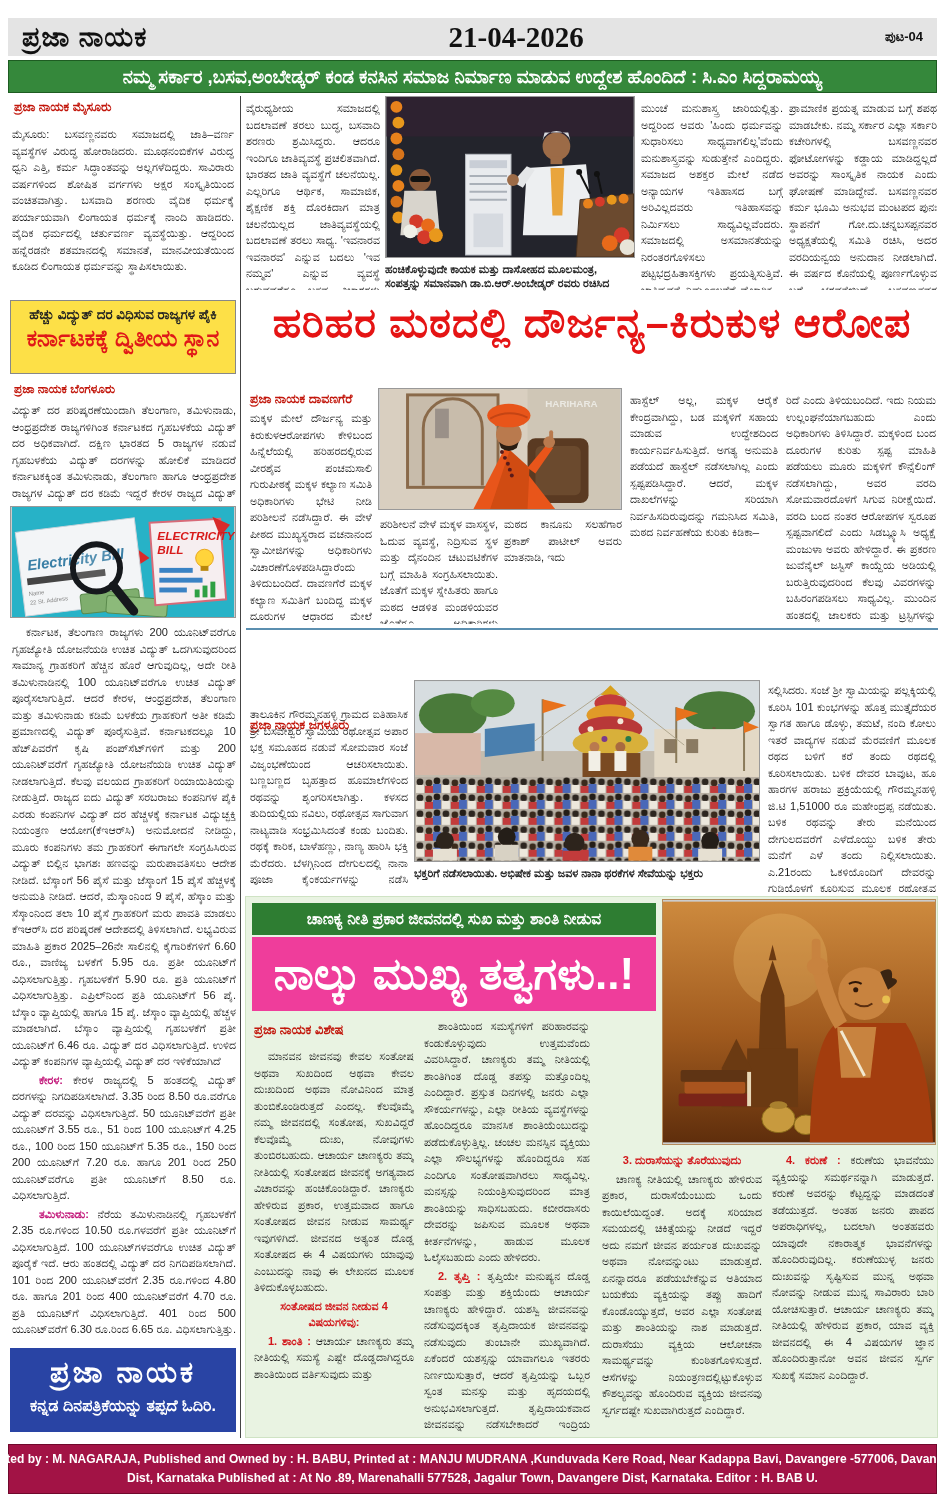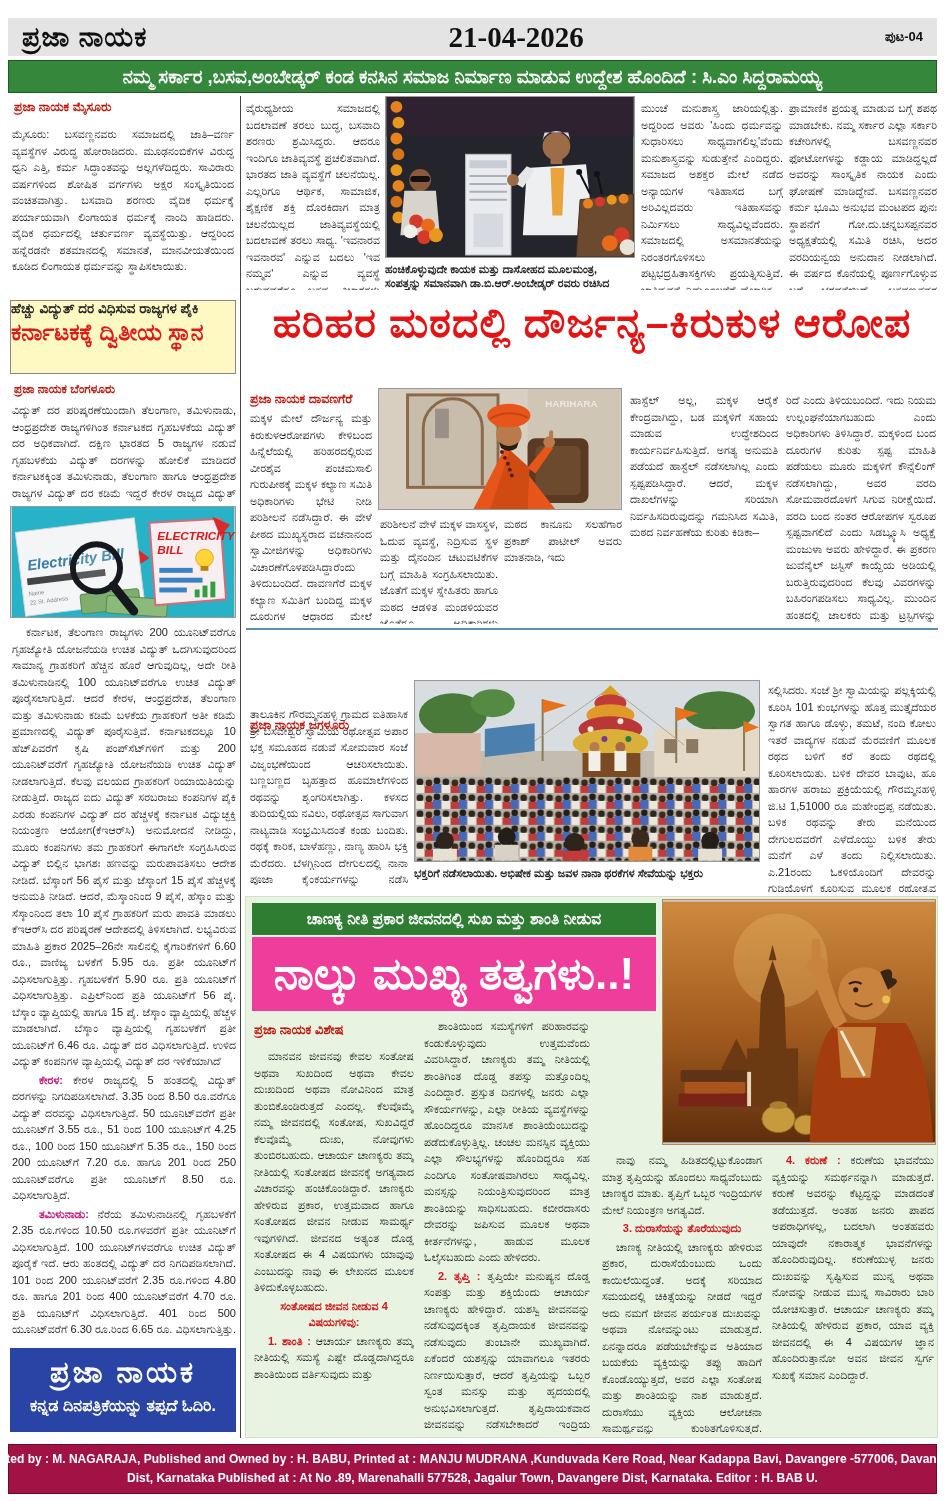--- a/index.html
+++ b/index.html
@@ -13,22 +13,22 @@
   .page-no{font-size:13px;font-weight:bold;color:#111;}
   .top-banner{left:8px;top:60px;width:929px;height:33px;background:#35883b;border:1px solid #1e5c22;
         display:flex;align-items:center;justify-content:center;box-sizing:border-box;}
   .top-banner span{color:#fff;font-weight:bold;font-size:18.5px;white-space:nowrap;}
   .byline{color:#c2160b;font-weight:bold;font-size:12.5px;}
   .body-text{font-size:11px;line-height:1.5;text-align:justify;overflow:hidden;color:#1c1c1c;}
   .body-text p{margin:0 0 2px 0;text-indent:14px;}
   .vrule{width:1px;background:#444;}
   .hrule-blue{height:2px;background:#5b8fb0;}
   .caption{font-size:11px;font-weight:bold;color:#222;line-height:1.3;}
-  .kicker-box{left:10px;top:300px;width:226px;height:74px;background:#fef9c3;border:1px solid #888;
-        box-sizing:border-box;text-align:left;}
+  .kicker-box{left:10px;top:300px;width:226px;height:74px;background:#fde047;border:1px solid #888;
+        box-sizing:border-box;text-align:center;padding-top:6px;}
   .kicker-box .kicker{font-size:13.5px;font-weight:bold;color:#222;}
   .kicker-box .headline{font-size:23px;font-weight:bold;color:#e01818;margin-top:2px;}
   .a2-headline{left:246px;top:300px;width:692px;height:50px;text-align:center;font-size:41px;
         font-weight:bold;color:#e51414;letter-spacing:1px;}
   .a2-subhead{left:246px;top:353px;width:692px;text-align:center;font-size:18px;font-weight:bold;color:#111;}
   .pink-banner{background:#ef3d9b;display:flex;align-items:center;justify-content:center;box-sizing:border-box;}
   .a3-banner{left:246px;top:633px;width:692px;height:40px;border:1px solid #c0147a;}
   .a3-banner span{color:#8e1212;font-weight:bold;font-size:25px;white-space:nowrap;}
   .green-ribbon{background:#2e7d32;display:flex;align-items:center;justify-content:center;}
   .a5-kicker{left:252px;top:903px;width:404px;height:32px;}
@@ -377,21 +377,20 @@
     <p class="pt-head">ಸಂತೋಷದ ಜೀವನ ನೀಡುವ 4 ವಿಷಯಗಳಿವು:</p>
     <p><b class="pt-label">1. ಶಾಂತಿ :</b> <span>ಆಚಾರ್ಯ ಚಾಣಕ್ಯರು ತಮ್ಮ ನೀತಿಯಲ್ಲಿ ಸಮಸ್ಯೆ ಎಷ್ಟೇ ದೊಡ್ಡದಾಗಿದ್ದರೂ ಶಾಂತಿಯಿಂದ ವರ್ತಿಸುವುದು ಮತ್ತು</span></p>
   </div>
 
   <div class="abs body-text" style="left:424px;top:1018px;width:166px;height:414px;">
     <p>ಶಾಂತಿಯಿಂದ ಸಮಸ್ಯೆಗಳಿಗೆ ಪರಿಹಾರವನ್ನು ಕಂಡುಕೊಳ್ಳುವುದು ಉತ್ತಮವೆಂದು ವಿವರಿಸಿದ್ದಾರೆ. ಚಾಣಕ್ಯರು ತಮ್ಮ ನೀತಿಯಲ್ಲಿ ಶಾಂತಿಗಿಂತ ದೊಡ್ಡ ತಪಸ್ಸು ಮತ್ತೊಂದಿಲ್ಲ ಎಂದಿದ್ದಾರೆ. ಪ್ರಸ್ತುತ ದಿನಗಳಲ್ಲಿ ಜನರು ಎಲ್ಲಾ ಸೌಕರ್ಯಗಳನ್ನು, ಎಲ್ಲಾ ರೀತಿಯ ವ್ಯವಸ್ಥೆಗಳನ್ನು ಹೊಂದಿದ್ದರೂ ಮಾನಸಿಕ ಶಾಂತಿಯೆಂಬುದನ್ನು ಪಡೆದುಕೊಳ್ಳುತ್ತಿಲ್ಲ. ಚಂಚಲ ಮನಸ್ಸಿನ ವ್ಯಕ್ತಿಯು ಎಲ್ಲಾ ಸೌಲಭ್ಯಗಳನ್ನು ಹೊಂದಿದ್ದರೂ ಸಹ ಎಂದಿಗೂ ಸಂತೋಷವಾಗಿರಲು ಸಾಧ್ಯವಿಲ್ಲ. ಮನಸ್ಸನ್ನು ನಿಯಂತ್ರಿಸುವುದರಿಂದ ಮಾತ್ರ ಶಾಂತಿಯನ್ನು ಸಾಧಿಸಬಹುದು. ಕಬೀರದಾಸರು ದೇವರನ್ನು ಜಪಿಸುವ ಮೂಲಕ ಅಥವಾ ಕೀರ್ತನೆಗಳನ್ನು, ಹಾಡುವ ಮೂಲಕ ಓಲೈಸಬಹುದು ಎಂದು ಹೇಳಿದರು.</p>
     <p><b class="pt-label">2. ತೃಪ್ತಿ :</b> <span>ತೃಪ್ತಿಯೇ ಮನುಷ್ಯನ ದೊಡ್ಡ ಸಂಪತ್ತು ಮತ್ತು ಶಕ್ತಿಯೆಂದು ಆಚಾರ್ಯ ಚಾಣಕ್ಯರು ಹೇಳಿದ್ದಾರೆ. ಯಶಸ್ವಿ ಜೀವನವನ್ನು ನಡೆಸುವುದಕ್ಕಿಂತ ತೃಪ್ತಿದಾಯಕ ಜೀವನವನ್ನು ನಡೆಸುವುದು ತುಂಬಾನೇ ಮುಖ್ಯವಾಗಿದೆ. ಏಕೆಂದರೆ ಯಶಸ್ಸನ್ನು ಯಾವಾಗಲೂ ಇತರರು ನಿರ್ಣಯಿಸುತ್ತಾರೆ, ಆದರೆ ತೃಪ್ತಿಯನ್ನು ಒಬ್ಬರ ಸ್ವಂತ ಮನಸ್ಸು ಮತ್ತು ಹೃದಯದಲ್ಲಿ ಅನುಭವಿಸಲಾಗುತ್ತದೆ. ತೃಪ್ತಿದಾಯಕವಾದ ಜೀವನವನ್ನು ನಡೆಸಬೇಕಾದರೆ ಇಂದ್ರಿಯ ನಿಯಂತ್ರಣ ಕೂಡ ಅತ್ಯಗತ್ಯ, ಇಂದ್ರಿಯಗಳನ್ನು</span></p>
   </div>
 
   <div class="abs body-text" style="left:602px;top:1152px;width:160px;height:282px;">
-    <p>ನಾವು ನಮ್ಮ ಹಿಡಿತದಲ್ಲಿಟ್ಟುಕೊಂಡಾಗ ಮಾತ್ರ ತೃಪ್ತಿಯನ್ನು ಹೊಂದಲು ಸಾಧ್ಯವೆಂಬುದು ಚಾಣಕ್ಯರ ಮಾತು. ತೃಪ್ತಿಗೆ ಒಬ್ಬರ ಇಂದ್ರಿಯಗಳ ಮೇಲೆ ನಿಯಂತ್ರಣ ಅಗತ್ಯವಿದೆ.</p>
     <p class="pt-head">3. ದುರಾಸೆಯನ್ನು ತೊರೆಯುವುದು</p>
     <p>ಚಾಣಕ್ಯ ನೀತಿಯಲ್ಲಿ ಚಾಣಕ್ಯರು ಹೇಳಿರುವ ಪ್ರಕಾರ, ದುರಾಸೆಯೆಂಬುದು ಒಂದು ಕಾಯಿಲೆಯಿದ್ದಂತೆ. ಅದಕ್ಕೆ ಸರಿಯಾದ ಸಮಯದಲ್ಲಿ ಚಿಕಿತ್ಸೆಯನ್ನು ನೀಡದೆ ಇದ್ದರೆ ಅದು ನಮಗೆ ಜೀವನ ಪರ್ಯಂತ ದುಃಖವನ್ನು ಅಥವಾ ನೋವನ್ನುಂಟು ಮಾಡುತ್ತದೆ. ಏನನ್ನಾದರೂ ಪಡೆಯಬೇಕೆನ್ನುವ ಅತಿಯಾದ ಬಯಕೆಯ ವ್ಯಕ್ತಿಯನ್ನು ತಪ್ಪು ಹಾದಿಗೆ ಕೊಂಡೊಯ್ಯುತ್ತದೆ, ಅವರ ಎಲ್ಲಾ ಸಂತೋಷ ಮತ್ತು ಶಾಂತಿಯನ್ನು ನಾಶ ಮಾಡುತ್ತದೆ. ದುರಾಸೆಯು ವ್ಯಕ್ತಿಯ ಆಲೋಚನಾ ಸಾಮರ್ಥ್ಯವನ್ನು ಕುಂಠಿತಗೊಳಿಸುತ್ತದೆ. ಆಸೆಗಳನ್ನು ನಿಯಂತ್ರಣದಲ್ಲಿಟ್ಟುಕೊಳ್ಳುವ ಕೌಶಲ್ಯವನ್ನು ಹೊಂದಿರುವ ವ್ಯಕ್ತಿಯ ಜೀವನವು ಸ್ವರ್ಗದಷ್ಟೇ ಸುಖವಾಗಿರುತ್ತದೆ ಎಂದಿದ್ದಾರೆ.</p>
   </div>
 
   <div class="abs body-text" style="left:772px;top:1152px;width:162px;height:282px;">
     <p><b class="pt-label">4. ಕರುಣೆ :</b> <span>ಕರುಣೆಯ ಭಾವನೆಯು ವ್ಯಕ್ತಿಯನ್ನು ಸಮರ್ಥನನ್ನಾಗಿ ಮಾಡುತ್ತದೆ. ಕರುಣೆ ಅವರನ್ನು ಕೆಟ್ಟದ್ದನ್ನು ಮಾಡದಂತೆ ತಡೆಯುತ್ತದೆ. ಅಂತಹ ಜನರು ಪಾಪದ ಅಪರಾಧಿಗಳಲ್ಲ, ಬದಲಾಗಿ ಅಂತಹವರು ಯಾವುದೇ ನಕಾರಾತ್ಮಕ ಭಾವನೆಗಳನ್ನು ಹೊಂದಿರುವುದಿಲ್ಲ. ಕರುಣೆಯುಳ್ಳ ಜನರು ದುಃಖವನ್ನು ಸೃಷ್ಟಿಸುವ ಮುನ್ನ ಅಥವಾ ನೋವನ್ನು ನೀಡುವ ಮುನ್ನ ಸಾವಿರಾರು ಬಾರಿ ಯೋಚಿಸುತ್ತಾರೆ. ಆಚಾರ್ಯ ಚಾಣಕ್ಯರು ತಮ್ಮ ನೀತಿಯಲ್ಲಿ ಹೇಳಿರುವ ಪ್ರಕಾರ, ಯಾವ ವ್ಯಕ್ತಿ ಜೀವನದಲ್ಲಿ ಈ 4 ವಿಷಯಗಳ ಜ್ಞಾನ ಹೊಂದಿರುತ್ತಾನೋ ಅವನ ಜೀವನ ಸ್ವರ್ಗ ಸುಖಕ್ಕೆ ಸಮಾನ ಎಂದಿದ್ದಾರೆ.</span></p>
   </div>
 
   <div class="abs footer-bar">
     <div>Printed by : M. NAGARAJA, Published and Owned by : H. BABU, Printed at : MANJU MUDRANA ,Kunduvada Kere Road, Near Kadappa Bavi, Davangere -577006, Davangere</div>

